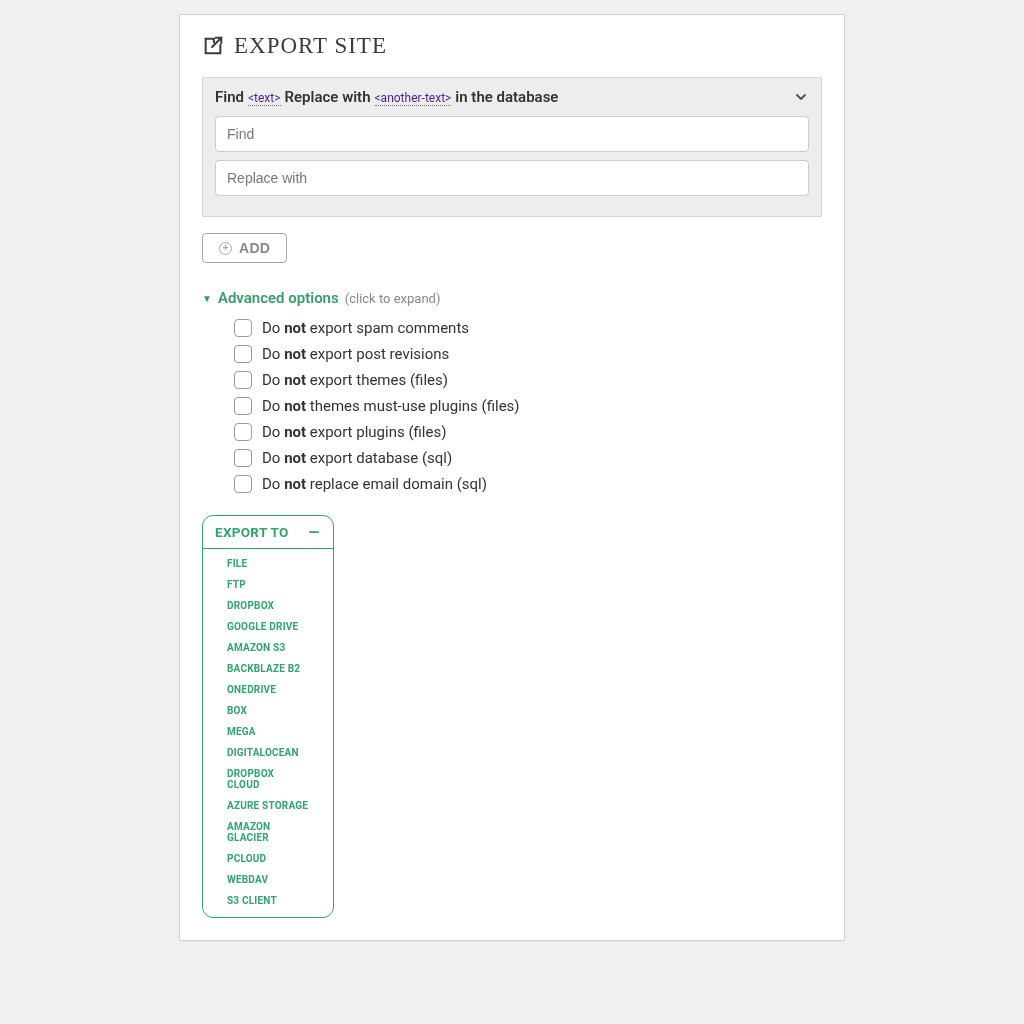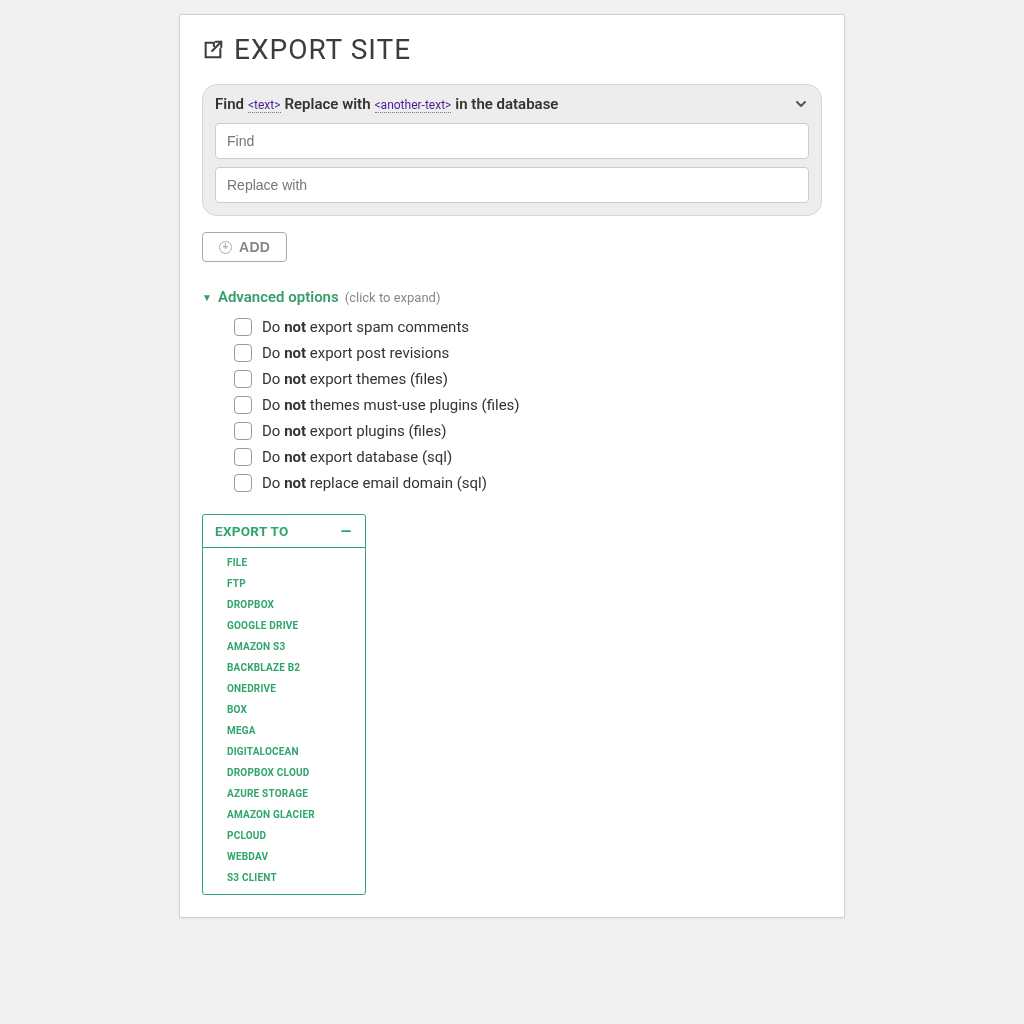--- a/index.html
+++ b/index.html
@@ -21,30 +21,31 @@
   }
   .title-row {
     display: flex;
     align-items: center;
     gap: 10px;
     margin-bottom: 18px;
     color: #3c3c3c;
   }
   .title-text {
     font-weight: 400;
-    font-size: 28px;
+    font-size: 23px;
     letter-spacing: 1px;
     color: #3c3c3c;
+    font-family: Liberation Serif, serif;
   }
   svg { display: block; }
   .replace-box {
     background: #ededed;
     border: 1px solid #d5d5d5;
-    border-radius: 15px;
-    padding: 10px 12px 12px 12px;
+    border-radius: 1px;
+    padding: 10px 12px 20px 12px;
     margin-bottom: 16px;
   }
   .replace-header {
     display: flex;
     align-items: center;
     justify-content: space-between;
     font-size: 15px;
     font-weight: 600;
     color: #333;
     margin-bottom: 10px;
@@ -122,22 +123,22 @@
     width: 18px; height: 18px;
     border: 1.5px solid #9a9a9a;
     border-radius: 4px;
     background: #fff;
     flex: 0 0 18px;
   }
   .opt-row .lbl b { font-weight: 700; }
 
   .export-dd {
     border: 1.5px solid #31a56e;
-    border-radius: 3px;
-    width: 164px;
+    border-radius: 11px;
+    width: 132px;
   }
   .export-dd .dd-header {
     display: flex; align-items: center; justify-content: space-between;
     padding: 8px 12px;
     font-weight: 700;
     font-size: 13.5px;
     letter-spacing: .3px;
     color: #31a56e;
     border-bottom: 1px solid #31a56e;
     cursor: pointer;

